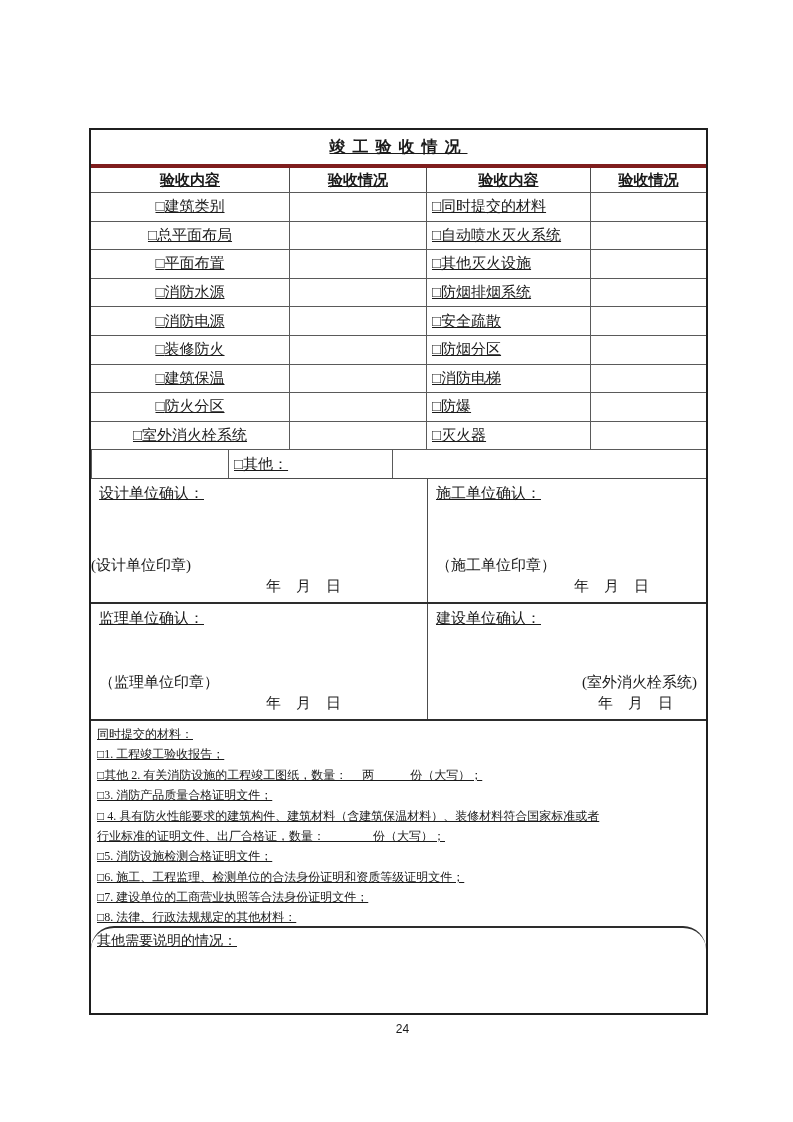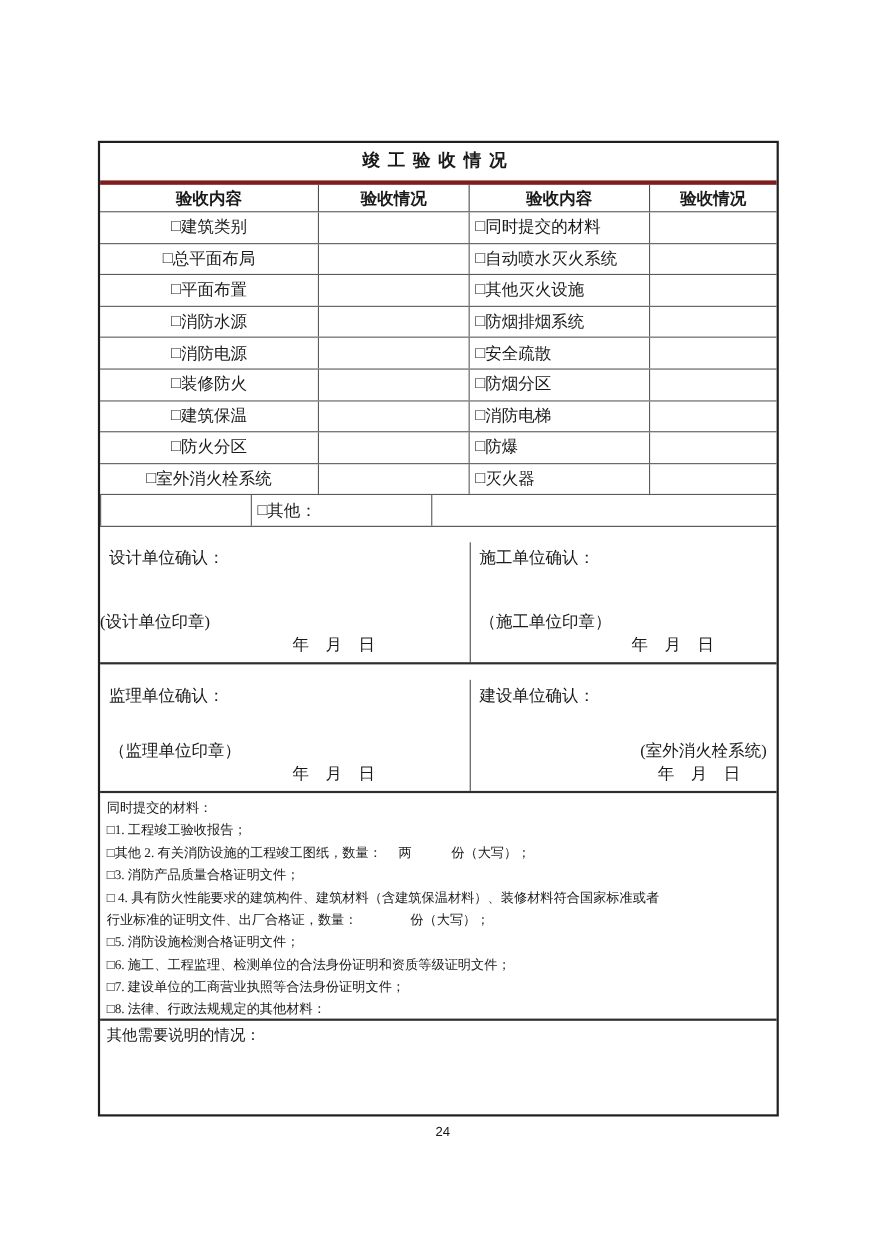--- a/index.html
+++ b/index.html
@@ -4,63 +4,63 @@
 <style>
   * { box-sizing: border-box; margin: 0; padding: 0; }
   html,body { background:#ffffff; }
   .sheet {
     position: relative; width: 793px; height: 1122px; background: #ffffff;
     font-family: "Liberation Serif", "DejaVu Serif", serif; color: #1a1a1a;
     overflow: hidden;
   }
   .ftable {
     position: absolute; left: 89px; top: 128px; width: 619px; height: 887px;
-    border: 2px solid #1f1f1f; background: #fff;
+    border: 2px solid #1f1f1f; background: #fff; text-decoration: underline;
   }
   .t-title {
     height: 34px; line-height: 34px; text-align: center;
     font-weight: bold; font-size: 16px; letter-spacing: 7px;
   }
   .t-headrow { display: flex; height: 28px; border-top: 4px solid #7f1d1d; }
   .hc {
     display: flex; align-items: center; justify-content: center;
     font-weight: bold; font-size: 15px; border-left: 1px solid #4d4d4d;
   }
   .hc.first { border-left: none; }
   .w1 { width: 198px; } .w2 { width: 137px; } .w3 { width: 164px; } .w4 { width: 116px; }
   .irow { display: flex; height: 28.6px; border-top: 1px solid #5a5a5a; }
   .cell { display: flex; align-items: center; font-size: 15px; border-left: 1px solid #5a5a5a; }
   .cell.c1 { justify-content: center; border-left: none; }
   .cell.c3 { padding-left: 5px; }
   .chk { display: inline-block; }
   .confrow { display: flex; border-top: 1px solid #4d4d4d; }
   .confrow1 { height: 124px; }
   .confrow2 { height: 117px; border-top: 2px solid #2d2d2d; }
-  .ccell { position: relative; font-size: 15px; margin-top: 14px; }
+  .ccell { position: relative; font-size: 15px; }
   .ccell.left { width: 337px; border-right: 1px solid #4d4d4d; }
   .ccell.right { flex: 1; }
   .cf-label { padding: 5px 0 0 8px; }
   .cf-seal { position: absolute; bottom: 27px; width: 100%; }
   .cf-date { position: absolute; bottom: 6px; width: 100%; }
   .cf0 .cf-seal { text-align: left; padding-right: 74px; }
   .cf0 .cf-date { text-align: right; padding-right: 86px; }
   .cf1 .cf-seal { text-align: left; padding-left: 8px; }
   .cf1 .cf-date { text-align: right; padding-right: 57px; }
   .cf2 .cf-seal { text-align: left; padding-left: 8px; }
   .cf2 .cf-date { text-align: right; padding-right: 86px; }
   .cf3 .cf-seal { text-align: right; padding-right: 9px; }
   .cf3 .cf-date { text-align: right; padding-right: 33px; }
   .materials {
     height: 207px; border-top: 2px solid #2d2d2d;
     padding: 3px 0 0 6px; font-size: 12px;
   }
   .m-line { height: 20.4px; line-height: 20.4px; white-space: pre; }
   .notes {
     height: 87px; border-top: 2px solid #2d2d2d;
-    padding: 4px 0 0 6px; font-size: 14px;
+    padding: 4px 0 0 6px; font-size: 14px; border-radius: 23px;
   }
   .pageno {
     position: absolute; left: 0; right: 0; top: 1022px; text-align: center;
     font-family: "Liberation Sans", "DejaVu Sans", sans-serif; font-size: 12px; color: #1a1a1a; padding-left: 12px;
   }
 </style>
 </head>
 <body>
 
 <div class="sheet">

